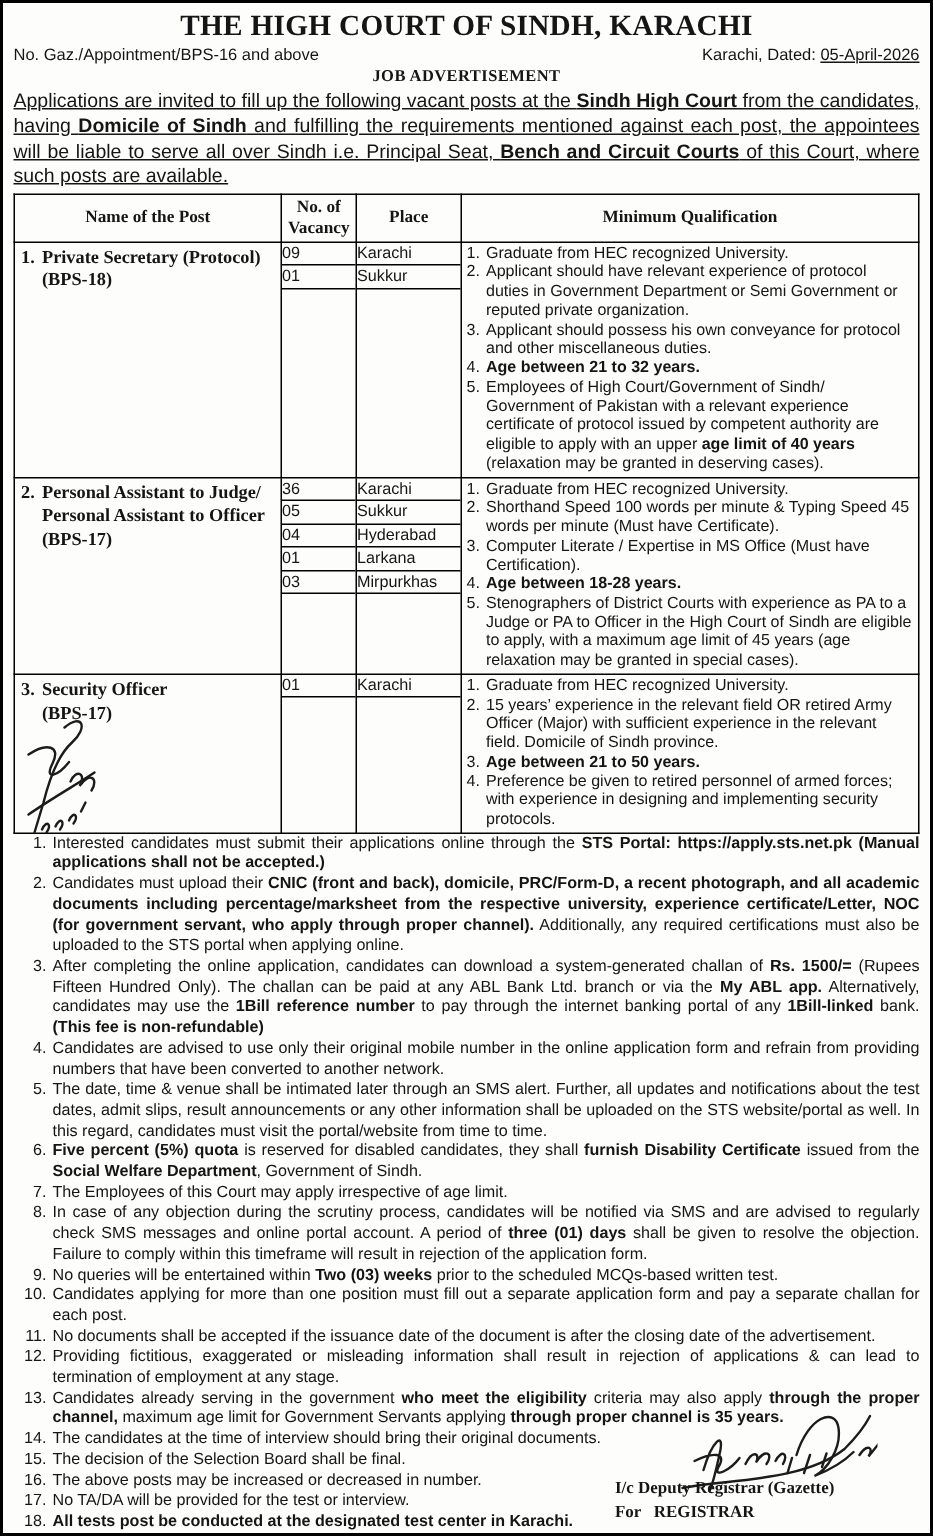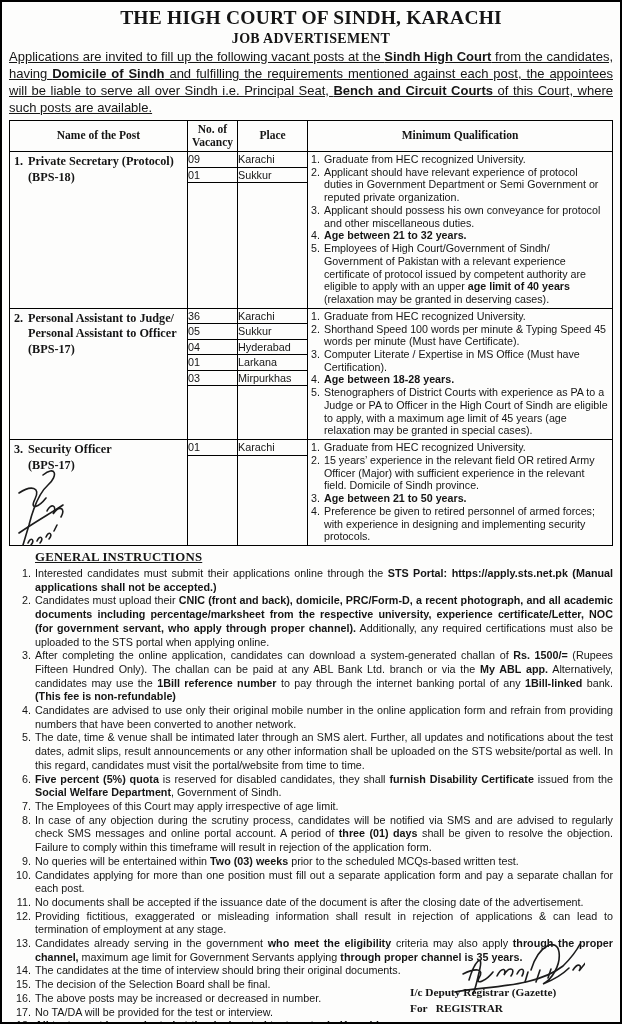--- a/index.html
+++ b/index.html
@@ -6,21 +6,21 @@
   .page{
     position:relative;width:622px;height:1024px;box-sizing:border-box;
     margin:0 auto;background:#fdfdfc;color:#151515;
     border:2px solid #000;padding:2px 7px 4px 7px;overflow:hidden;
     font-family:"Liberation Sans",sans-serif;
   }
   b{font-weight:700;}
   .title{font-family:"Liberation Serif",serif;font-weight:700;font-size:19.5px;text-align:center;margin:3px 0 2px 0;letter-spacing:.2px;}
   .refline{display:flex;justify-content:space-between;align-items:flex-end;font-size:11px;line-height:1.25;}
   .date-underline{text-decoration:underline;}
-  .subtitle{font-family:"Liberation Serif",serif;font-weight:700;font-size:14px;text-align:center;margin:0 0 2px 0;letter-spacing:.3px;}
+  .subtitle{font-family:"Liberation Serif",serif;font-weight:700;font-size:11px;text-align:center;margin:0 0 2px 0;letter-spacing:.3px;}
   .intro{font-size:13px;line-height:1.3;text-align:justify;margin:0 0 3px 0;text-decoration:underline;}
 
   table.posts{width:100%;border-collapse:collapse;table-layout:fixed;}
   .posts th,.posts td{border:1.6px solid #000;}
   .posts th{font-family:"Liberation Serif",serif;font-size:11.5px;line-height:1.15;padding:2px 1px;vertical-align:middle;white-space:pre-line;}
   .posts td{vertical-align:top;padding:0;}
   td.c-name{position:relative;}
   .postname{display:flex;font-family:"Liberation Serif",serif;font-weight:700;font-size:12.2px;line-height:1.28;padding:2px 2px 2px 4px;}
   .pnum{flex:0 0 14px;}
   .plines{flex:1;}
@@ -42,20 +42,24 @@
   .sig-for{white-space:pre;}
   svg.scribble path{stroke:#1c1c1c;fill:none;stroke-width:1.6;stroke-linecap:round;}
 </style>
 </head>
 <body>
 
 <div class="page">
 
   <div class="title">THE HIGH COURT OF SINDH, KARACHI</div>
 
+  <div class="refline">
+    <span>No. Gaz./Appointment/BPS-16 and above</span>
+    <span><span>Karachi, Dated: </span><span class="date-underline">05-April-2026</span></span>
+  </div>
 
   <div class="subtitle">JOB ADVERTISEMENT</div>
 
   <div class="intro"><span>Applications are invited to fill up the following vacant posts at the </span><b>Sindh High Court</b><span> from the candidates, having </span><b>Domicile of Sindh</b><span> and fulfilling the requirements mentioned against each post, the appointees will be liable to serve all over Sindh i.e. Principal Seat, </span><b>Bench and Circuit Courts</b><span> of this Court, where such posts are available.</span></div>
 
   <table class="posts">
     <colgroup>
       <col style="width:178px">
         <col style="width:50px">
         <col style="width:70px">
@@ -204,21 +208,20 @@
               <div class="qitem">
                 <span class="qnum">4.</span>
                 <div class="qtext"><span>Preference be given to retired personnel of armed forces; with experience in designing and implementing security protocols.</span></div>
               </div>
             </div>
           </td>
         </tr>
       </tbody>
   </table>
 
-  <div class="gi-head">GENERAL INSTRUCTIONS</div>
   <div>
       <div class="instr">
         <span class="inum">1.</span>
         <div class="itext"><span>Interested candidates must submit their applications online through the </span><b>STS Portal: https://apply.sts.net.pk (Manual applications shall not be accepted.)</b></div>
       </div>
       <div class="instr">
         <span class="inum">2.</span>
         <div class="itext"><span>Candidates must upload their </span><b>CNIC (front and back), domicile, PRC/Form-D, a recent photograph, and all academic documents including percentage/marksheet from the respective university, experience certificate/Letter, NOC (for government servant, who apply through proper channel).</b><span> Additionally, any required certifications must also be uploaded to the STS portal when applying online.</span></div>
       </div>
       <div class="instr">

